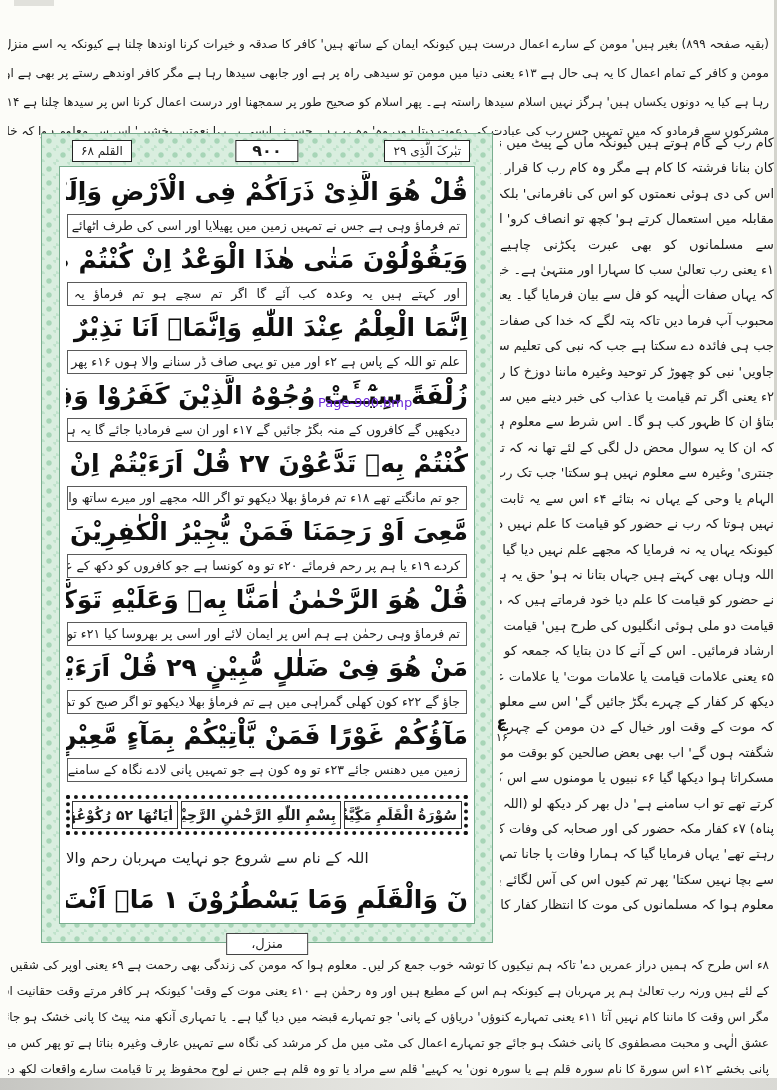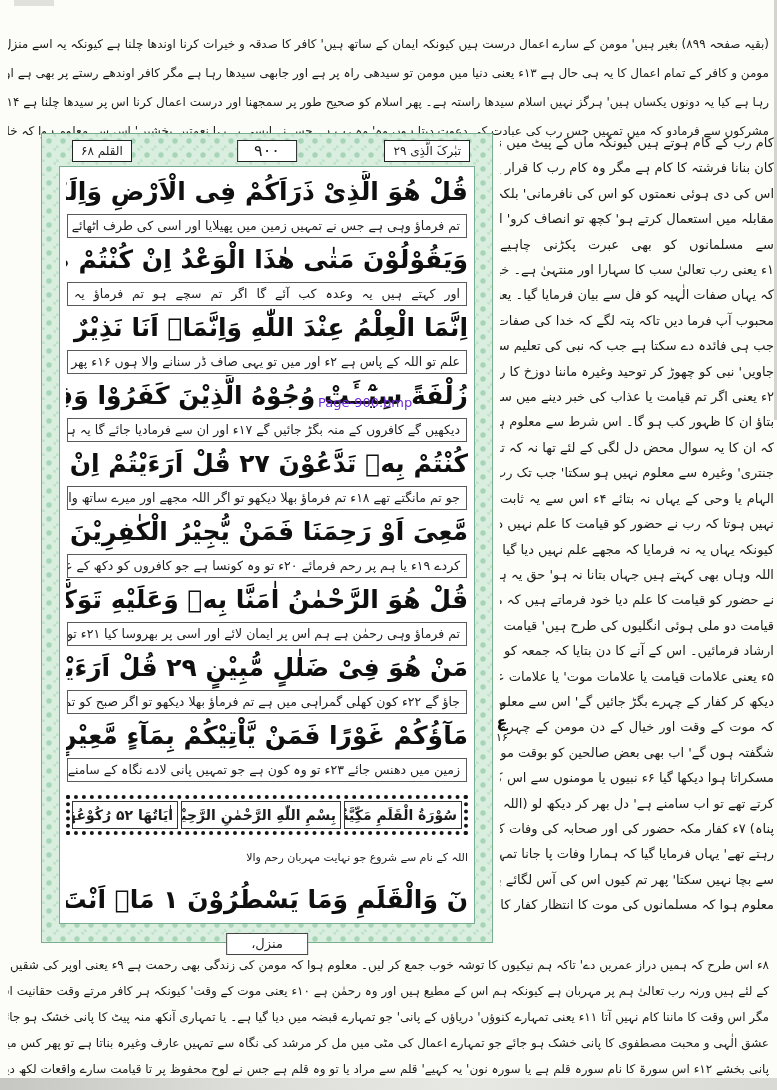--- a/index.html
+++ b/index.html
@@ -43,21 +43,21 @@
   .hdr-box{
     position:absolute;top:6px;
     background:#fff;border:1px solid #222;
     font-size:12px;line-height:20px;height:20px;
     padding:0 8px;white-space:nowrap;z-index:3;
   }
   .hdr-juz{right:22px;}
   .hdr-surah{left:30px;}
   .hdr-page{
     left:50%;transform:translateX(-50%);
-    font-weight:normal;font-size:16px;padding:0 16px;
+    font-weight:bold;font-size:16px;padding:0 16px;
   }
   .qline[data-type="arabic"]{
     direction:rtl;white-space:nowrap;overflow:hidden;
     font-weight:700;font-size:25px;line-height:42px;
     text-align:justify;text-align-last:justify;
     color:#101010;
   }
   .qline[data-type="urdu"]{
     direction:rtl;white-space:nowrap;overflow:hidden;
     border:1px solid #5a5a5a;
@@ -75,21 +75,21 @@
   .surah-header .cell{
     border:1px solid #333;
     font-weight:700;font-size:14px;line-height:26px;height:26px;
     white-space:nowrap;overflow:hidden;text-align:center;
     padding:0 4px;
   }
   .cell-name{flex:0 0 108px;}
   .cell-bismillah{flex:1 1 auto;font-size:17px;}
   .cell-ayat{flex:0 0 96px;font-size:12px;}
   .bismillah-urdu{
-    direction:rtl;text-align:right;font-size:11px;line-height:22px;
+    direction:rtl;text-align:left;font-size:15px;line-height:22px;
     white-space:nowrap;overflow:hidden;
   }
   .manzil-box{
     position:absolute;bottom:-13px;left:50%;transform:translateX(-50%);
     background:#fff;border:1px solid #444;
     font-size:13px;line-height:20px;padding:0 24px;white-space:nowrap;
     z-index:4;
   }
   .watermark{
     position:absolute;top:395px;left:318px;

